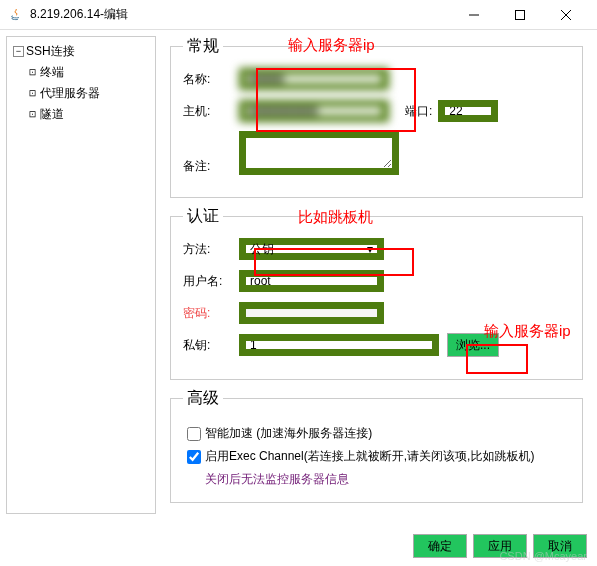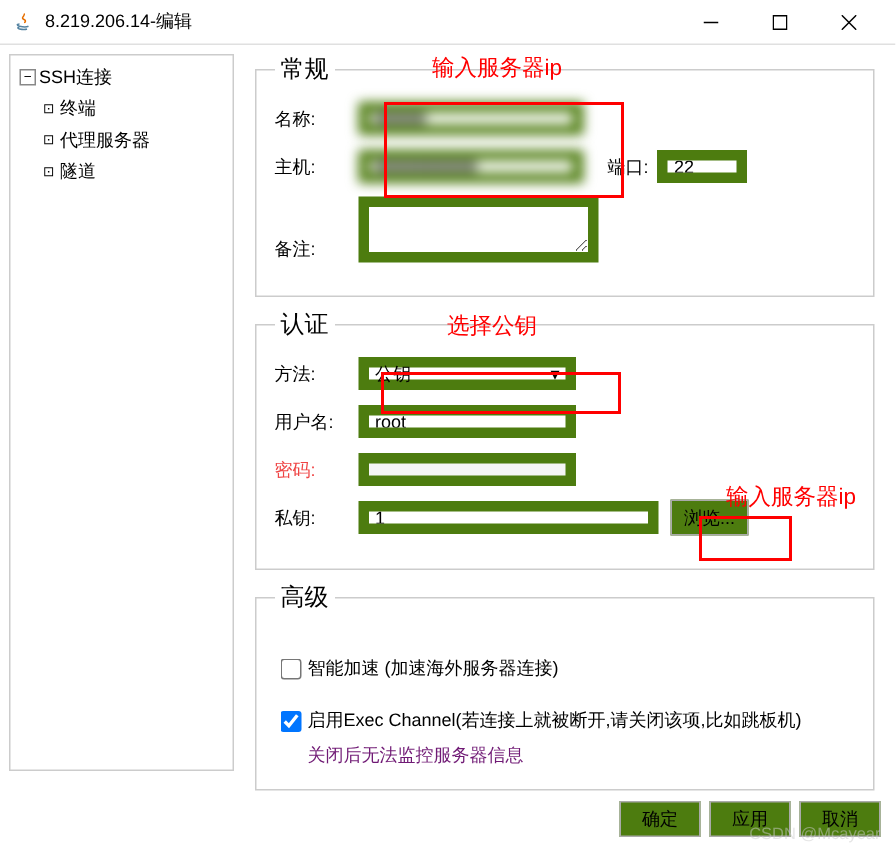--- a/index.html
+++ b/index.html
@@ -23,24 +23,24 @@
 .input { height: 22px; border: 7px solid #4d7c0f; padding: 2px 4px; font-size: 12px; background: #fff; }
 .input.name { width: 150px; }
 .input.host { width: 150px; }
 .input.port { width: 60px; }
 .input.method { width: 145px; }
 .input.user { width: 145px; }
 .input.pass { width: 145px; background: #f5f5f5; }
 .input.key { width: 200px; }
 .input.remark { width: 160px; height: 44px; }
 .select { display: flex; align-items: center; justify-content: space-between; padding-right: 4px; }
-.btn { height: 24px; padding: 2px 8px; border: 1px solid #aaa; background: #4d7c0f; font-size: 12px; cursor: default; font-family: inherit; }
+.btn { height: 24px; padding: 2px 8px; border: 1px solid #aaa; background: #22c55e; font-size: 12px; cursor: default; font-family: inherit; }
 .portlbl { margin-left: 16px; margin-right: 6px; }
 .disabled { color: #ef4444; }
-.chk-row { display: flex; align-items: center; margin: 18px 0 6px 4px; gap: 4px; }
+.chk-row { display: flex; align-items: center; margin: 6px 0 6px 4px; gap: 4px; }
 .chk { width: 14px; height: 14px; }
 .info-text { margin-left: 22px; color: #701a75; }
 .footer { position: absolute; bottom: 8px; right: 10px; display: flex; gap: 6px; }
 .footer .btn { width: 54px; }
 .annot { position: absolute; color: #ff0000; font-size: 15px; font-weight: 400; pointer-events: none; }
 .redbox { position: absolute; border: 2px solid #ff0000; pointer-events: none; }
 .blur { filter: blur(4px); color: #888; }
 .watermark { position: absolute; right: 10px; bottom: 4px; font-size: 11px; color: #ccc; opacity: 0.5; }
 </style>
 </head>
@@ -150,18 +150,18 @@
 </div>
 
 <div class="footer">
   <button class="btn">确定</button>
   <button class="btn">应用</button>
   <button class="btn">取消</button>
 </div>
 
 <div class="annot" style="left:288px;top:36px">输入服务器ip</div>
 <div class="redbox" style="left:256px;top:68px;width:160px;height:64px"></div>
-<div class="annot" style="left:298px;top:208px">选择公钥</div>
+<div class="annot" style="left:298px;top:208px">比如跳板机</div>
 <div class="redbox" style="left:254px;top:248px;width:160px;height:28px"></div>
 <div class="annot" style="left:484px;top:322px">输入服务器ip</div>
 <div class="redbox" style="left:466px;top:344px;width:62px;height:30px"></div>
 
 <div class="watermark">CSDN @Mcayear</div>
 
 </body></html>

